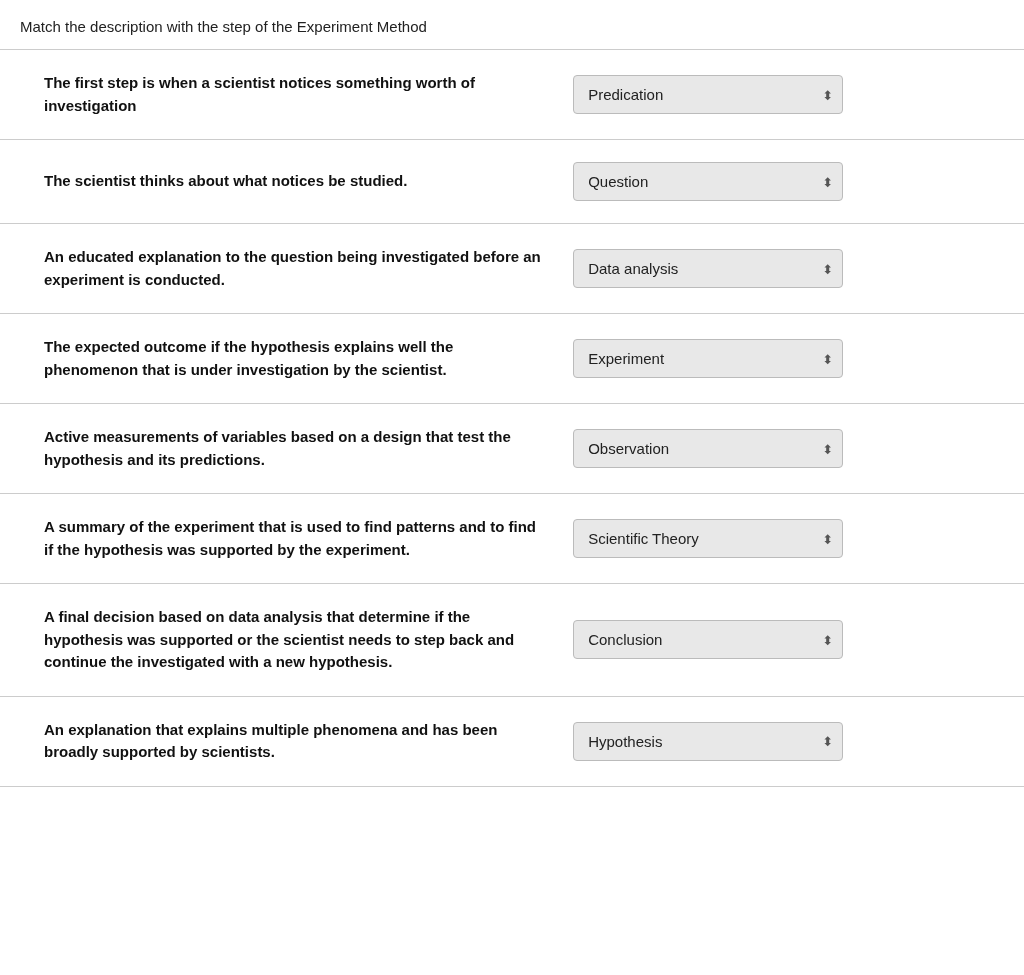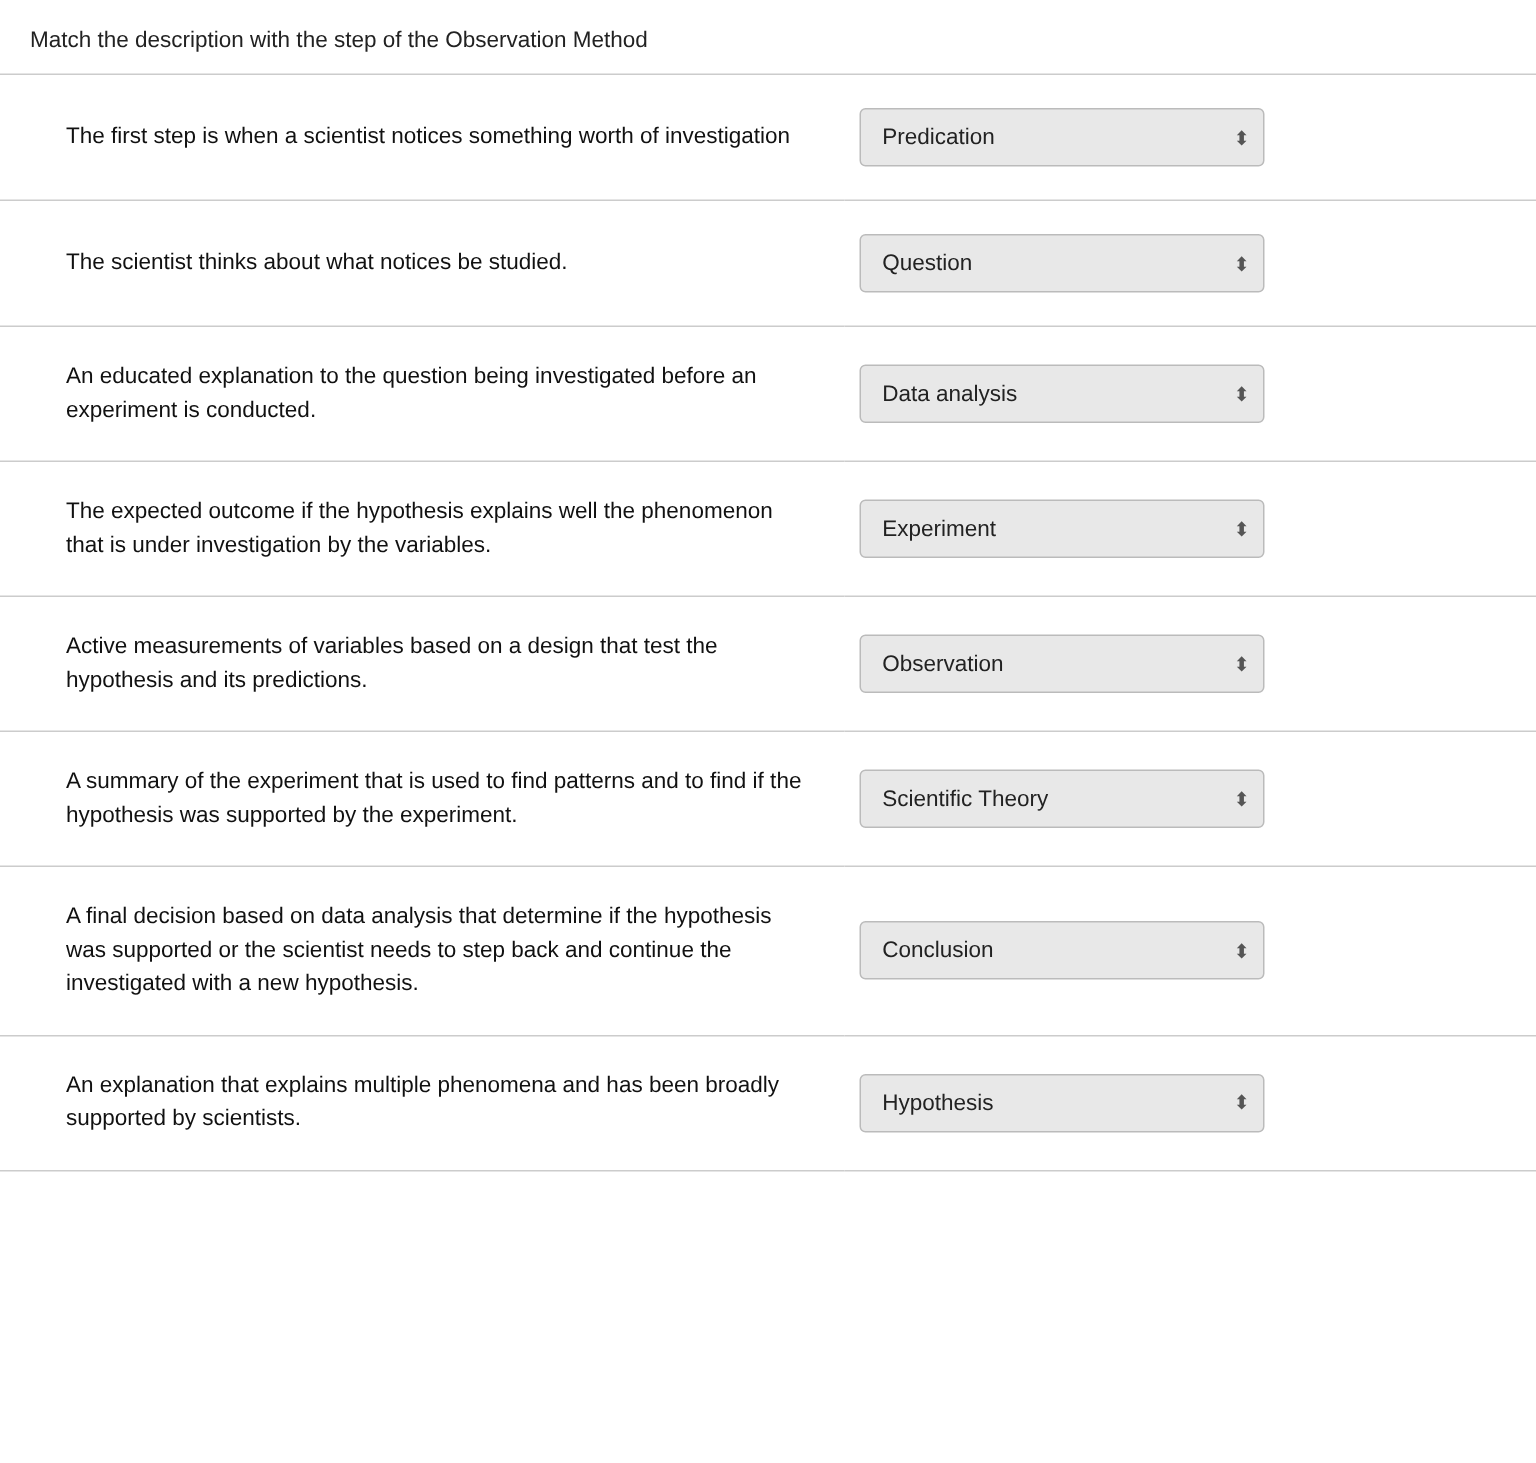--- a/index.html
+++ b/index.html
@@ -39,21 +39,21 @@
     }
 
     .match-table td {
       padding: 22px 20px 22px 44px;
       vertical-align: middle;
     }
 
     .match-table td.description-cell {
       width: 55%;
       font-size: 15px;
-      font-weight: 400;
+      font-weight: 700;
       line-height: 1.5;
       color: #111;
     }
 
     .match-table td.select-cell {
       width: 45%;
       padding-left: 10px;
       padding-right: 20px;
     }
 
@@ -84,40 +84,40 @@
       transform: translateY(-50%);
       pointer-events: none;
       font-size: 13px;
       color: #555;
     }
   </style>
 </head>
 <body>
 
 <div class="page-header">
-  <span>Match the description with the step of the Observation Method</span>
+  <span>Match the description with the step of the Experiment Method</span>
 </div>
 <hr class="divider-top">
 
 <table class="match-table">
   <tbody id="table-body">
   <tr>
         <td class="description-cell">The first step is when a scientist notices something worth of investigation</td>
         <td class="select-cell"><div class="select-wrapper"><select><option value="Predication">Predication</option><option value="Question">Question</option><option value="Data analysis">Data analysis</option><option value="Experiment">Experiment</option><option value="Observation">Observation</option><option value="Scientific Theory">Scientific Theory</option><option value="Conclusion">Conclusion</option><option value="Hypothesis">Hypothesis</option></select></div></td>
       </tr>
       <tr>
         <td class="description-cell">The scientist thinks about what notices be studied.</td>
         <td class="select-cell"><div class="select-wrapper"><select><option value="Predication">Predication</option><option value="Question" selected="">Question</option><option value="Data analysis">Data analysis</option><option value="Experiment">Experiment</option><option value="Observation">Observation</option><option value="Scientific Theory">Scientific Theory</option><option value="Conclusion">Conclusion</option><option value="Hypothesis">Hypothesis</option></select></div></td>
       </tr>
       <tr>
         <td class="description-cell">An educated explanation to the question being investigated before an experiment is conducted.</td>
         <td class="select-cell"><div class="select-wrapper"><select><option value="Predication">Predication</option><option value="Question">Question</option><option value="Data analysis" selected="">Data analysis</option><option value="Experiment">Experiment</option><option value="Observation">Observation</option><option value="Scientific Theory">Scientific Theory</option><option value="Conclusion">Conclusion</option><option value="Hypothesis">Hypothesis</option></select></div></td>
       </tr>
       <tr>
-        <td class="description-cell">The expected outcome if the hypothesis explains well the phenomenon that is under investigation by the variables.</td>
+        <td class="description-cell">The expected outcome if the hypothesis explains well the phenomenon that is under investigation by the scientist.</td>
         <td class="select-cell"><div class="select-wrapper"><select><option value="Predication">Predication</option><option value="Question">Question</option><option value="Data analysis">Data analysis</option><option value="Experiment" selected="">Experiment</option><option value="Observation">Observation</option><option value="Scientific Theory">Scientific Theory</option><option value="Conclusion">Conclusion</option><option value="Hypothesis">Hypothesis</option></select></div></td>
       </tr>
       <tr>
         <td class="description-cell">Active measurements of variables based on a design that test the hypothesis and its predictions.</td>
         <td class="select-cell"><div class="select-wrapper"><select><option value="Predication">Predication</option><option value="Question">Question</option><option value="Data analysis">Data analysis</option><option value="Experiment">Experiment</option><option value="Observation" selected="">Observation</option><option value="Scientific Theory">Scientific Theory</option><option value="Conclusion">Conclusion</option><option value="Hypothesis">Hypothesis</option></select></div></td>
       </tr>
       <tr>
         <td class="description-cell">A summary of the experiment that is used to find patterns and to find if the hypothesis was supported by the experiment.</td>
         <td class="select-cell"><div class="select-wrapper"><select><option value="Predication">Predication</option><option value="Question">Question</option><option value="Data analysis">Data analysis</option><option value="Experiment">Experiment</option><option value="Observation">Observation</option><option value="Scientific Theory" selected="">Scientific Theory</option><option value="Conclusion">Conclusion</option><option value="Hypothesis">Hypothesis</option></select></div></td>
       </tr>

